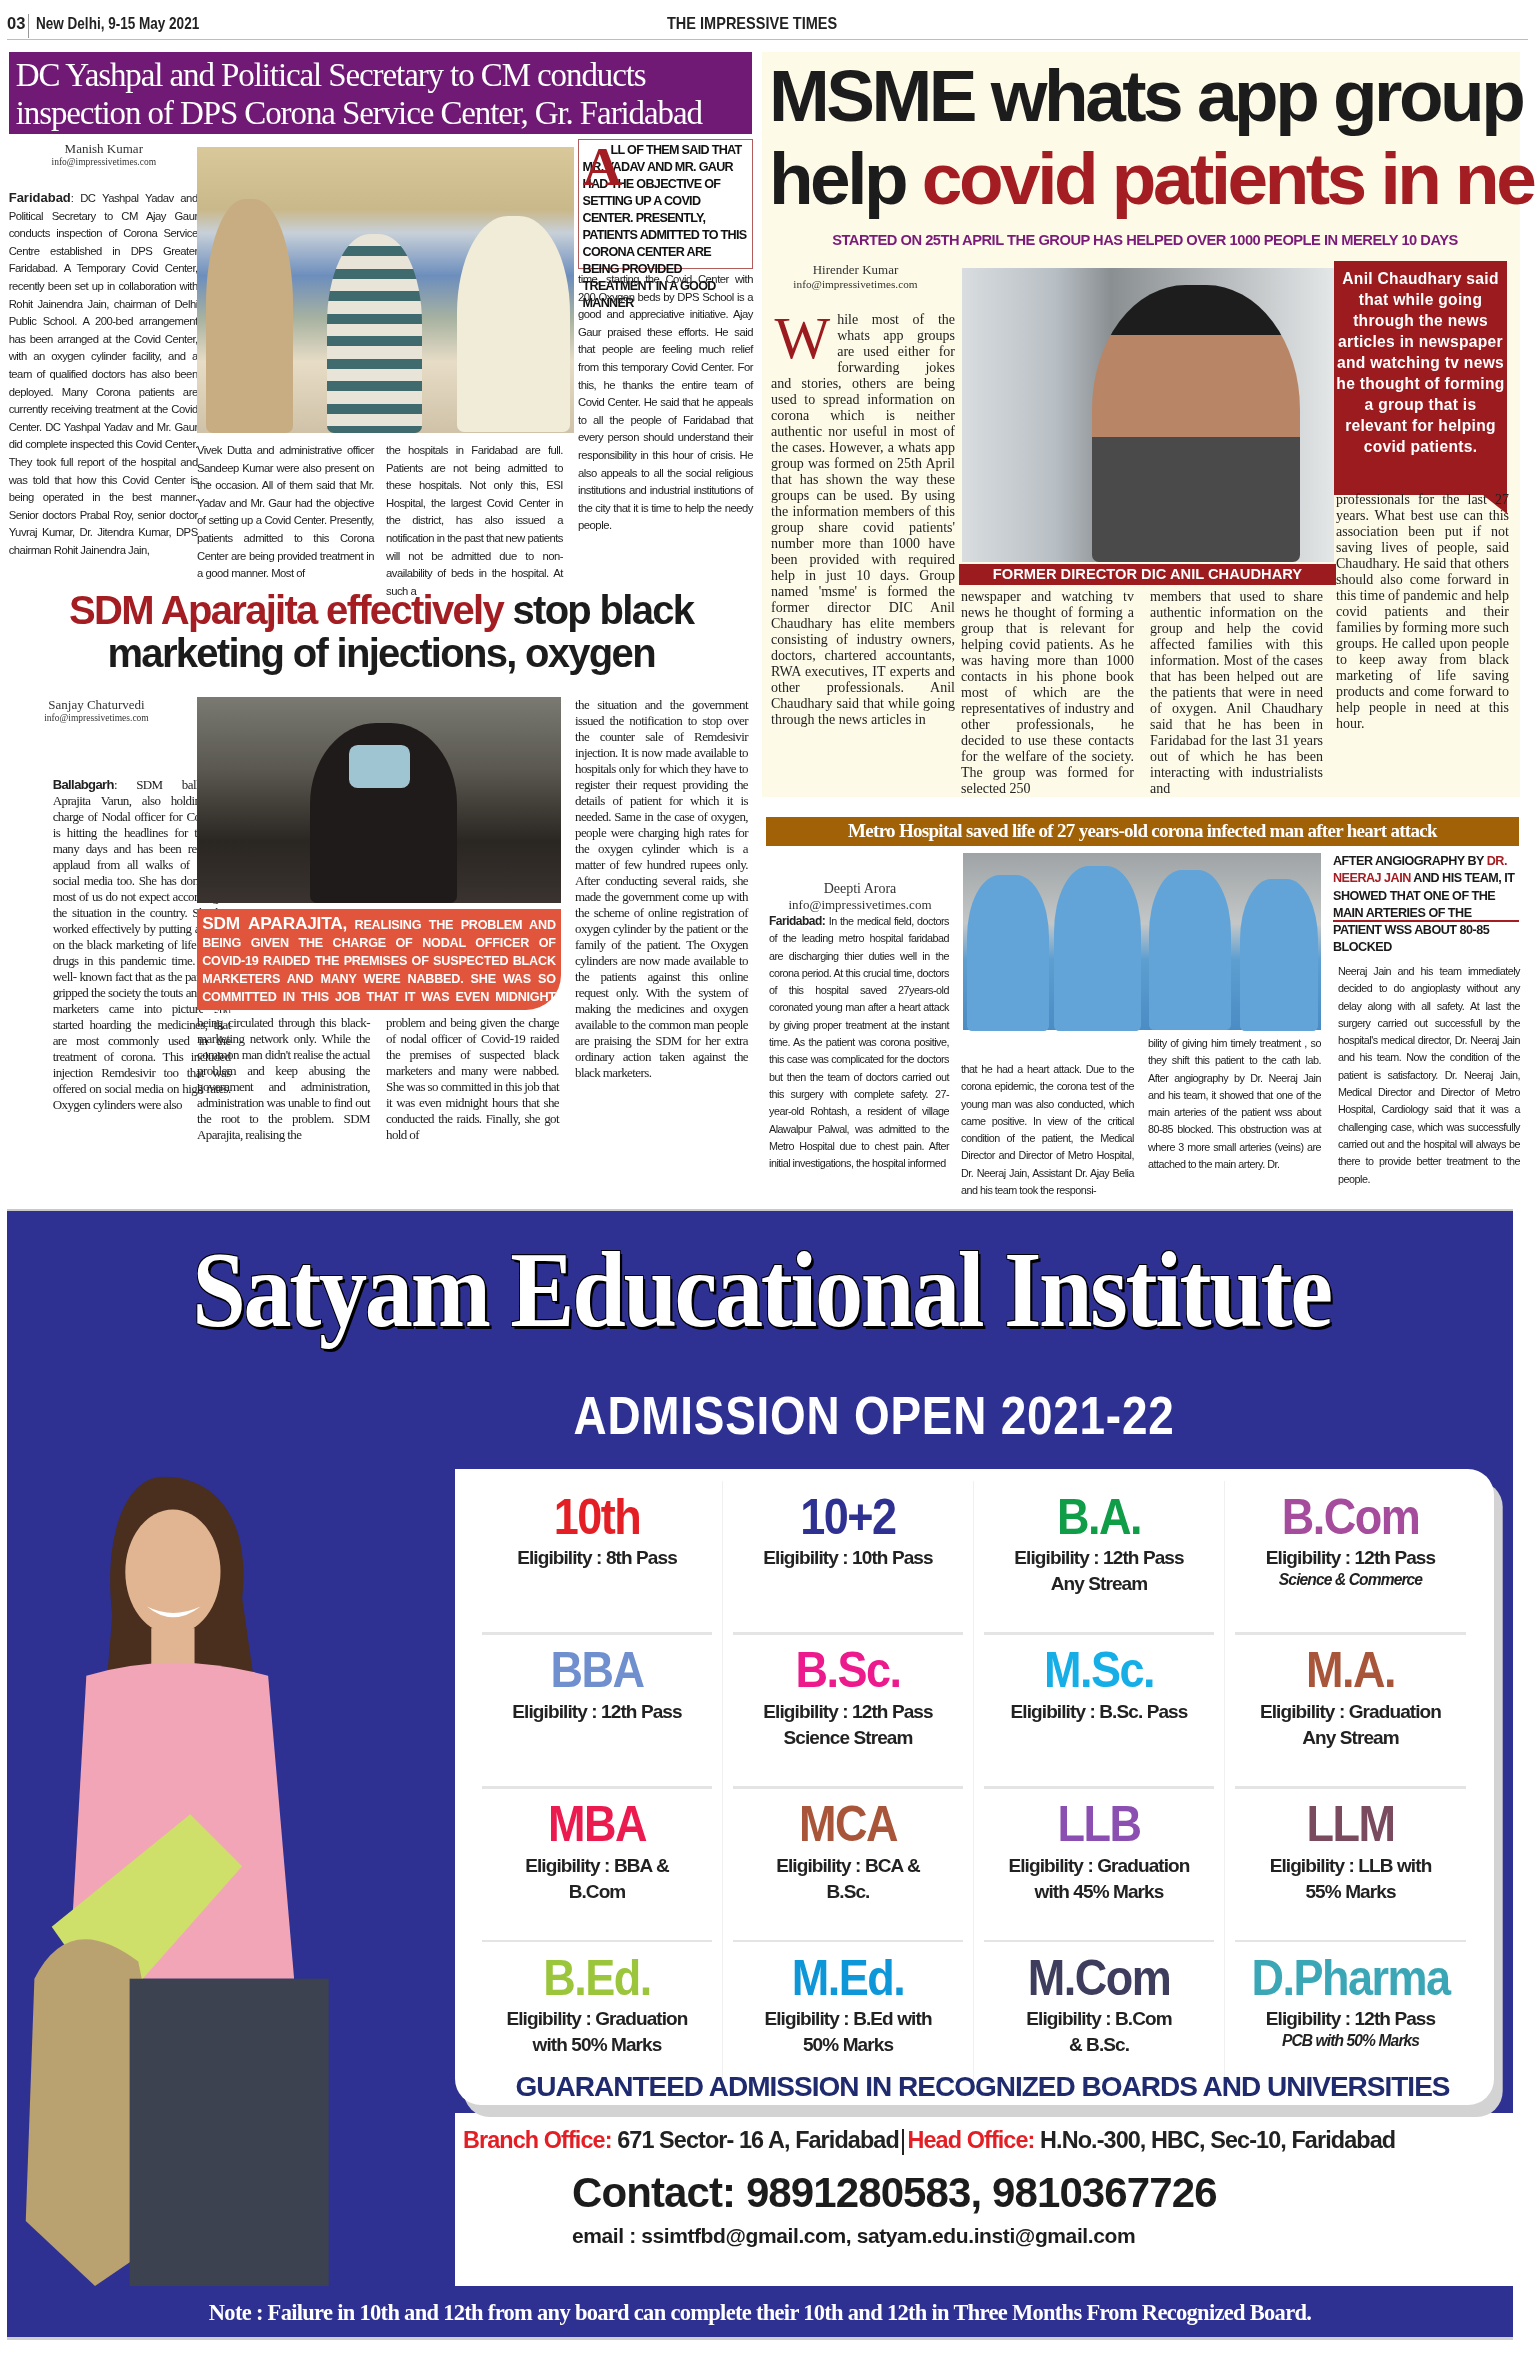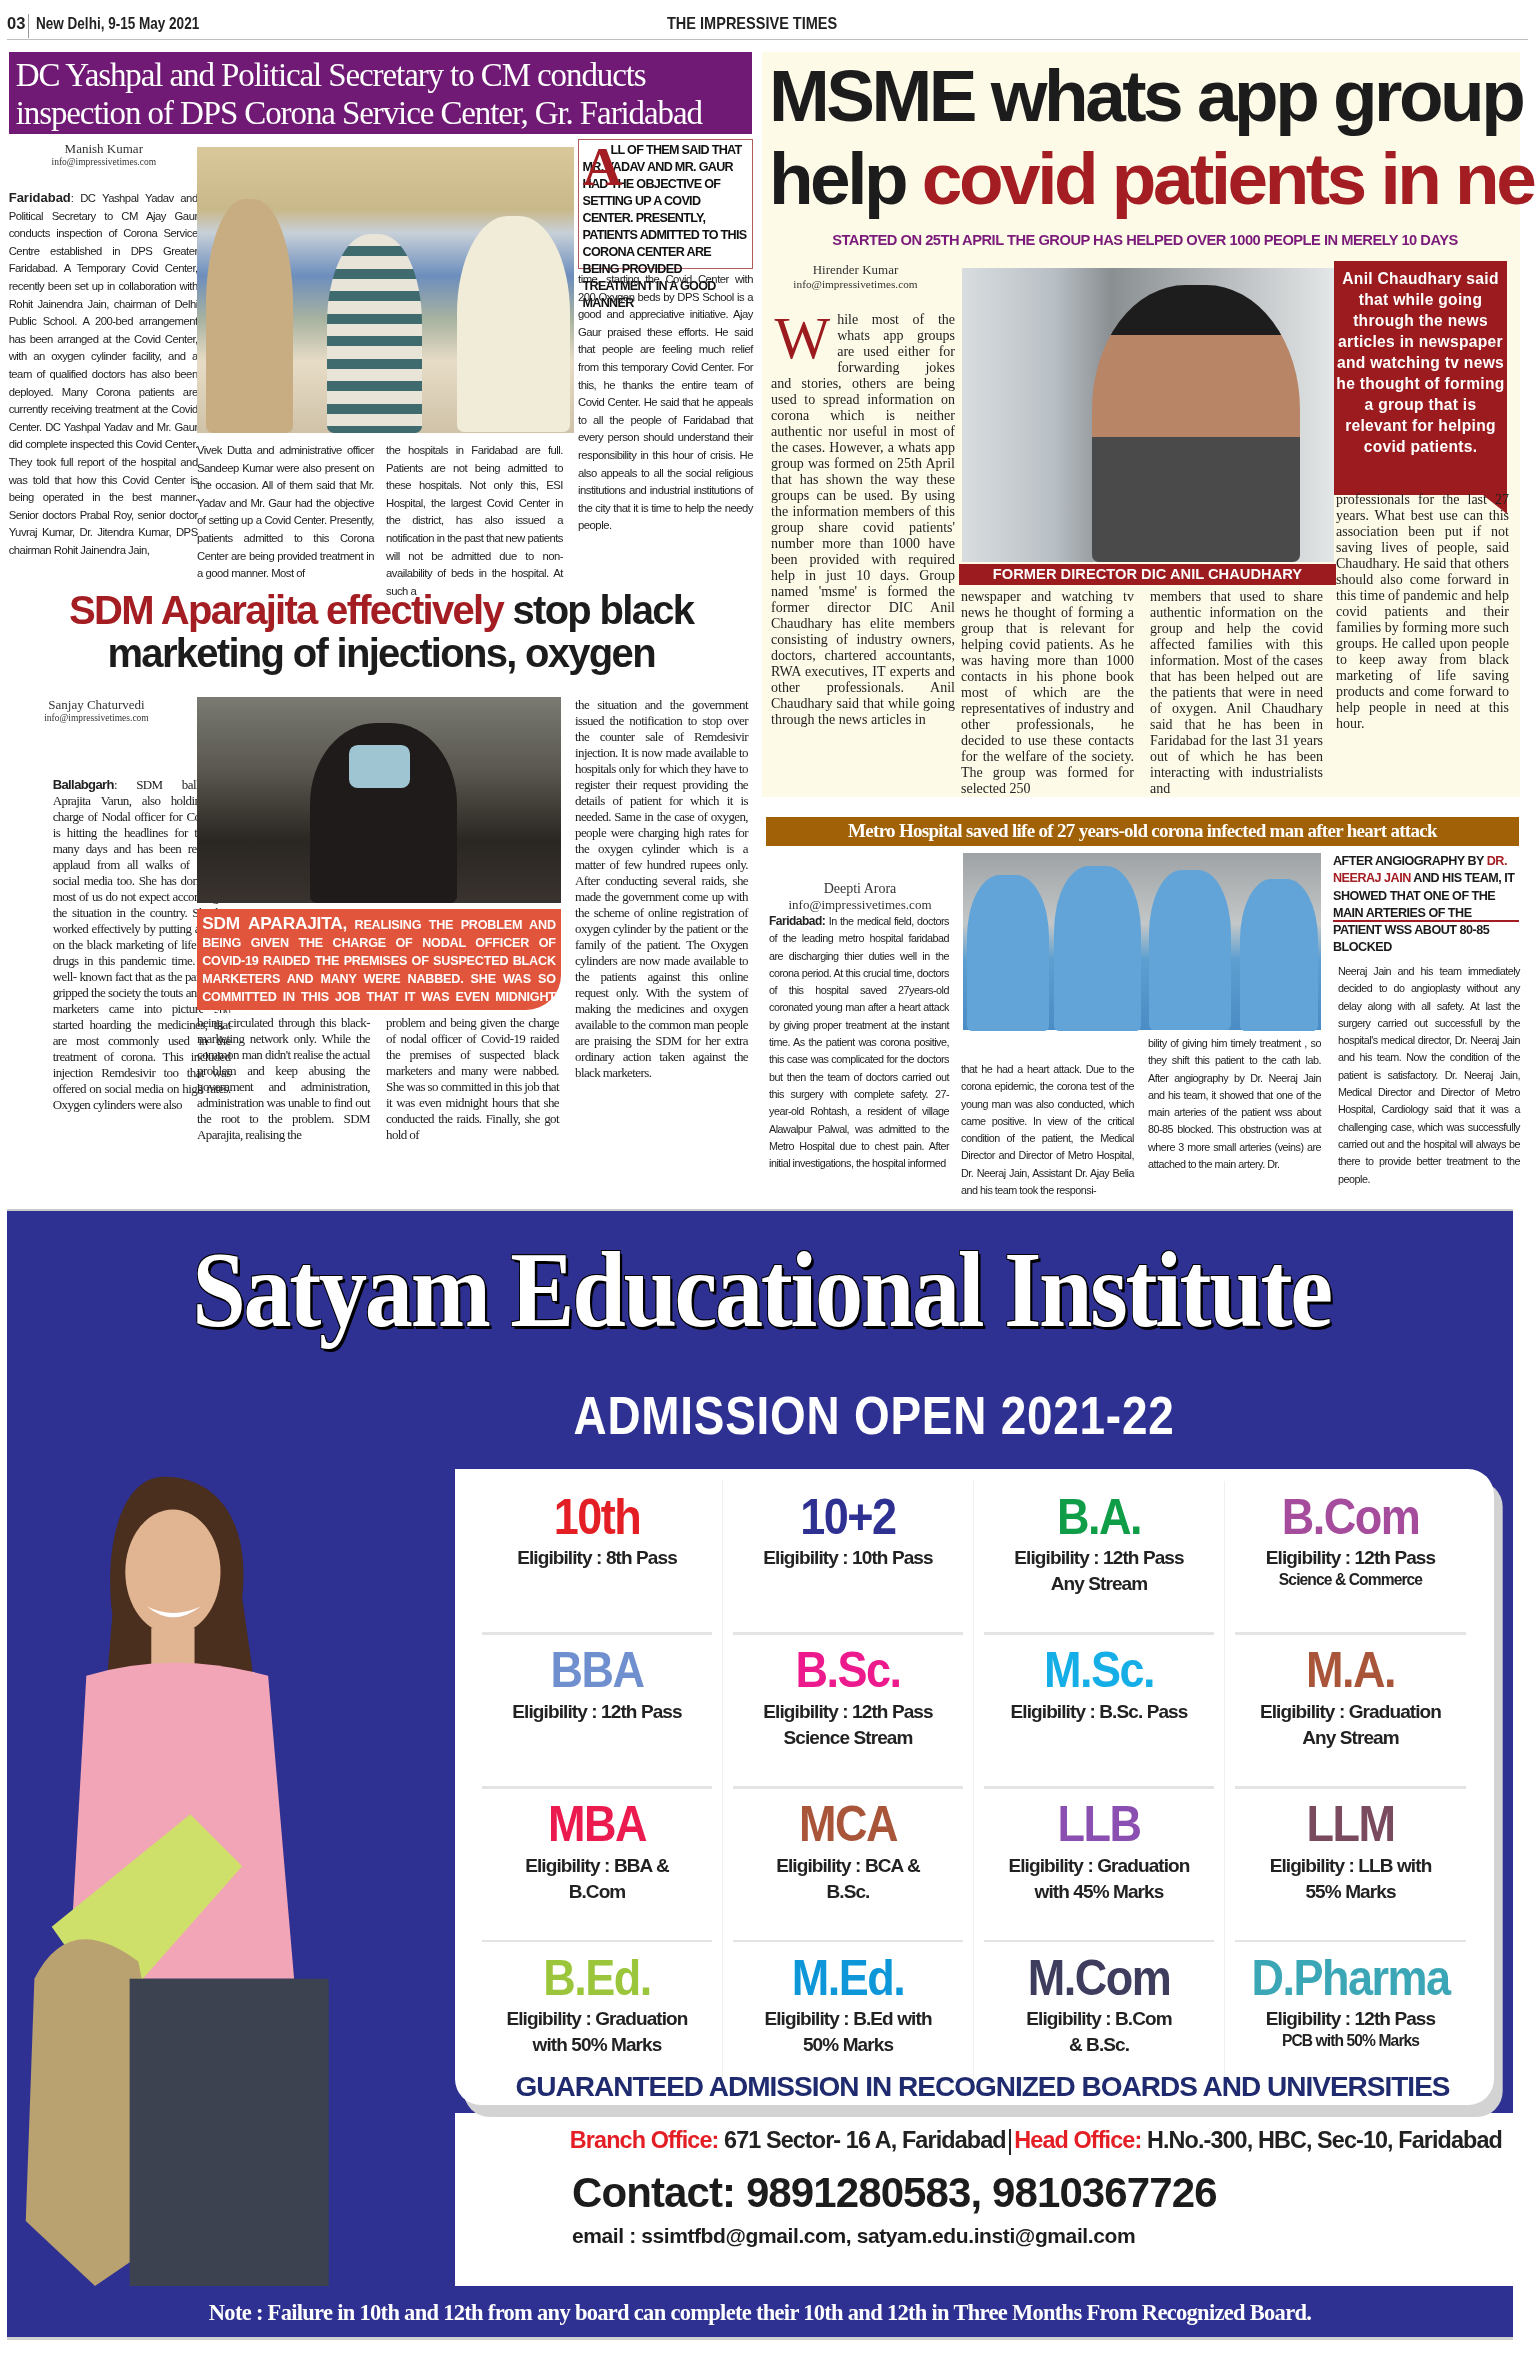--- a/index.html
+++ b/index.html
@@ -78,24 +78,24 @@
   #ad-title { left: 17.3px; top: 1221px; width: 1489px; text-align: center; font-family: "Liberation Serif", serif; font-weight: bold; font-size: 107px; color: #fff; letter-spacing: -2.6px; line-height: 139px; text-shadow: 2.6px 2.6px 0 #000, -0.9px -0.9px 0 #000, 0.9px -0.9px 0 #000, -0.9px 0.9px 0 #000; transform: scaleX(0.9); transform-origin: 50% 0; }
   #ad-admission { left: 450px; top: 1385px; width: 848px; text-align: center; font-family: "Liberation Sans", sans-serif; font-weight: bold; font-size: 54px; color: #fff; letter-spacing: 0.9px; line-height: 61px; transform: scaleX(0.85); transform-origin: 50% 0; }
   #ad-panel { left: 455px; top: 1469px; width: 1039px; height: 636px; background: #fff; border-radius: 0 26px 26px 26px; box-shadow: 8.7px 12px 0 #d3d3d3; }
   #ad-grid { left: 472px; top: 1481px; width: 1004px; height: 615px; display: grid; grid-template-columns: repeat(4, 1fr); grid-template-rows: repeat(4, 1fr); }
   .course { text-align: center; padding-top: 8.7px; border-right: 1.7px solid #f0f0f0; position: relative; }
   .course:nth-child(4n) { border-right: none; }
   .course::after { content: ""; position: absolute; left: 10.4px; right: 10.4px; bottom: 0; height: 2.6px; background: #e4e4e4; }
   .course:nth-child(n+13)::after { display: none; }
   .course-name { font-size: 50px; font-weight: bold; line-height: 54px; letter-spacing: -1.7px; transform: scaleX(0.9); }
   .course-elig { font-size: 19px; font-weight: bold; color: #222; line-height: 22.5px; letter-spacing: -0.9px; margin-top: 3.5px; }
-  .course-note { font-size: 15.6px; font-weight: bold; color: #222; line-height: 19px; letter-spacing: -0.9px; }
+  .course-note { font-size: 15.6px; font-weight: bold; color: #222; line-height: 19px; letter-spacing: -0.9px; font-style: italic; }
   #ad-white { left: 455px; top: 2113px; width: 1059px; height: 173px; background: #fff; }
   #ad-guarantee { left: 463px; top: 2069px; width: 1039px; text-align: center; font-size: 28px; font-weight: bold; color: #1f2b6e; letter-spacing: -1px; line-height: 35px; }
-  #ad-offices { left: 463px; top: 2126px; width: 1039px; text-align: right; font-size: 23.4px; font-weight: bold; color: #222; letter-spacing: -0.9px; line-height: 29px; }
+  #ad-offices { left: 463px; top: 2126px; width: 1039px; text-align: left; font-size: 23.4px; font-weight: bold; color: #222; letter-spacing: -0.9px; line-height: 29px; }
   #ad-offices .red { color: #e31e24; }
   #ad-offices .sep { display: inline-block; width: 1.7px; height: 26px; background: #222; vertical-align: middle; margin: 0 3.5px; }
   #ad-contact { left: 485px; top: 2169px; width: 866px; font-size: 42px; font-weight: bold; color: #1c1c1c; letter-spacing: -0.9px; line-height: 48px; padding-left: 87px; }
   #ad-email { left: 485px; top: 2223px; width: 866px; font-size: 21px; font-weight: bold; color: #1c1c1c; letter-spacing: -0.4px; line-height: 26px; padding-left: 87px; }
   #ad-model { left: 17.3px; top: 1442px; width: 433px; height: 844px; }
   #ad-note { left: 7px; top: 2286px; width: 1506px; height: 54px; background: #2e3192; color: #fff; font-family: "Liberation Serif", serif; font-weight: bold; font-size: 22.5px; line-height: 54px; text-align: center; letter-spacing: -0.7px; border-bottom: 3.5px solid #cfcfcf; }
 </style>
 </head>
 <body>
 

